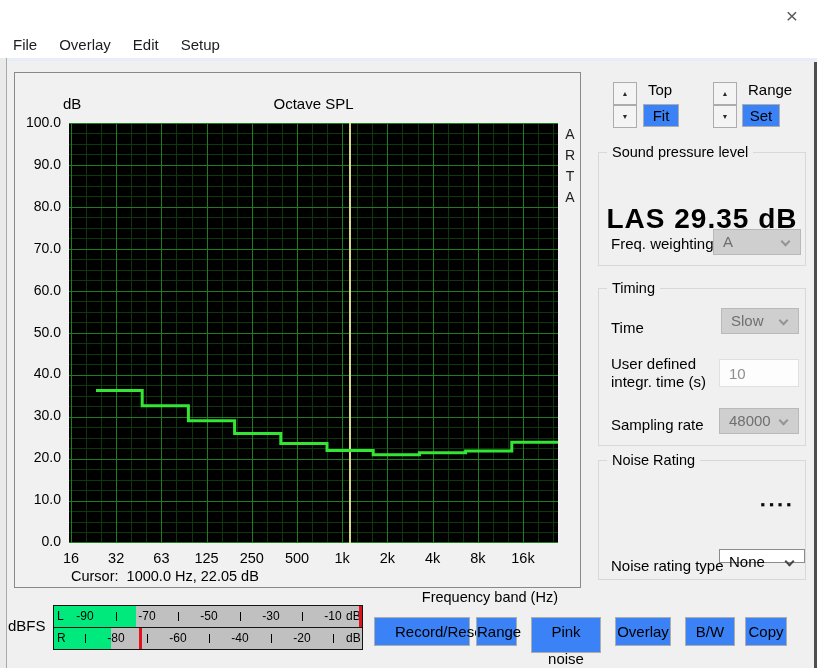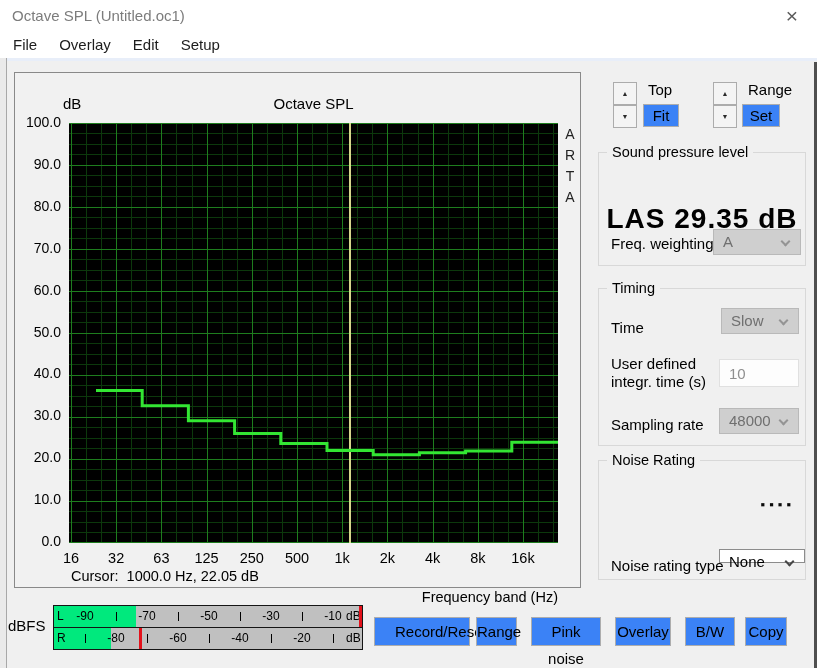--- a/index.html
+++ b/index.html
@@ -55,21 +55,20 @@
   .dbfs-label { left:8px; top:617px; font-size:15px; }
   .dots { right:10px; top:36px; font-size:13px; font-weight:bold; letter-spacing:4px; color:#0a0a0a; }
   .biglas { left:0; top:22px; width:100%; text-align:center; font-size:28px; font-weight:bold; letter-spacing:1px;margin-top:28px; }
 </style>
 </head>
 <body>
 
 <div id="window">
 
   <div class="abs titlebar">
-    <div class="abs title-text">Octave SPL (Untitled.oc1)</div>
     <div class="abs close-btn">×</div>
   </div>
 
   <div class="abs menubar">
       <div class="menu-item">File</div>
       <div class="menu-item">Overlay</div>
       <div class="menu-item">Edit</div>
       <div class="menu-item">Setup</div>
     </div>
   <div class="abs menu-tint"></div>
@@ -274,19 +273,19 @@
         <div class="meter-lbl" style="left: 186px;">-40</div>
         <div class="meter-lbl" style="left: 248px;">-20</div>
         <div class="meter-chan">R</div>
         <div class="meter-unit">dB</div>
         <div class="meter-peak" style="left: 85.25px; background: rgb(227, 17, 27);"></div>
       </div>
     </div>
   <div id="button-row">
       <div class="abs btn" style="left: 374px; top: 617px; width: 96px; height: 29px; line-height: 27px; padding-left: 20px;">Record/Reset</div>
       <div class="abs btn" style="left: 476px; top: 617px; width: 41px; height: 29px; line-height: 27px;">Range</div>
-      <div class="abs btn" style="left: 531px; top: 617px; width: 70px; height: 29px; line-height: 27px;">Pink noise</div>
+      <div class="abs btn" style="left: 531px; top: 617px; width: 70px; height: 36px; line-height: 27px;">Pink noise</div>
       <div class="abs btn" style="left: 615px; top: 617px; width: 56px; height: 29px; line-height: 27px;">Overlay</div>
       <div class="abs btn" style="left: 685px; top: 617px; width: 50px; height: 29px; line-height: 27px;">B/W</div>
       <div class="abs btn" style="left: 745px; top: 617px; width: 42px; height: 29px; line-height: 27px;">Copy</div>
     </div>
 
 </div>
 
 </body></html>

